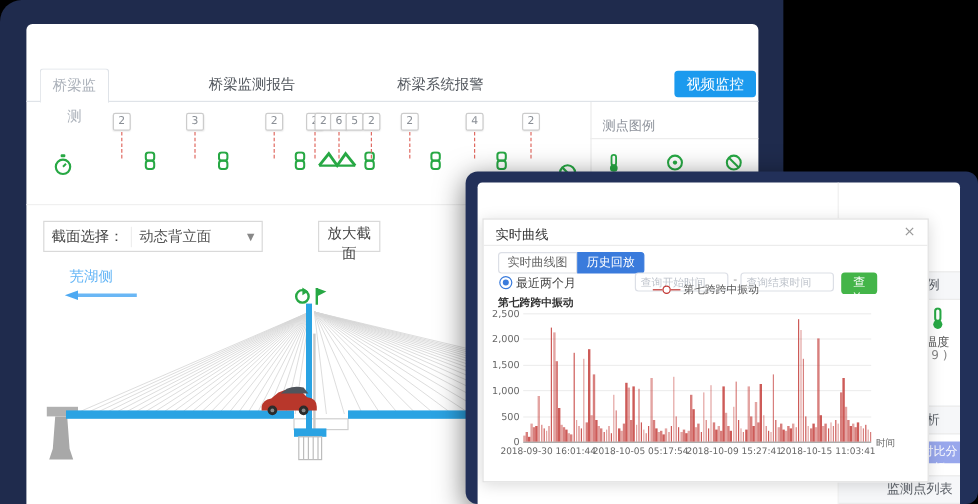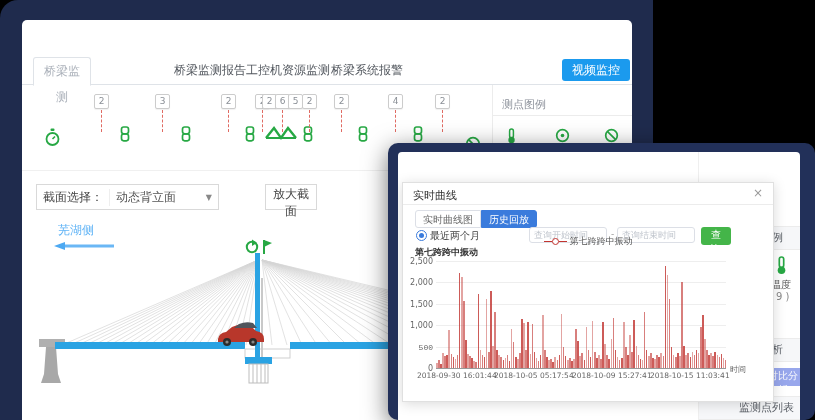--- a/index.html
+++ b/index.html
@@ -60,21 +60,20 @@
 </head>
 <body>
 
 <div id="main-win" class="abs">
   <div id="main-panel" class="abs">
 
 
     <div class="abs tabbar">
       <div class="tab active" style="left:11px;width:44px;text-align:center;">桥梁监测</div>
       <div class="tab" style="left:146px;">桥梁监测报告</div>
-      <div class="tab" style="left:218px;">工控机资源监测</div>
       <div class="tab" style="left:303px;">桥梁系统报警</div>
       <button class="btn-video" style="top:3px;">视频监控</button>
     </div>
 
     <div class="abs" style="left:0;top:64px;width:470px;height:96px;">
 
       <span class="sicon" style="left:22px;top:44px;">
         <svg width="17" height="19" viewBox="0 0 17 19">
             <rect x="6.5" y="0.5" width="4" height="2.5" rx="1" fill="#27a844"></rect>
             <circle cx="8.5" cy="11" r="6" fill="none" stroke="#27a844" stroke-width="1.8"></circle>
@@ -268,21 +267,21 @@
         <span class="leg-line"></span><span class="leg-dot"></span><span class="leg-line"></span>
         <span>第七跨跨中振动</span>
       </div>
 
       <div class="chart-title">第七跨跨中振动</div>
 
       <span class="ytick" style="left:2px;top:74px;">2,500</span>
       <span class="ytick" style="left:2px;top:95px;">2,000</span>
       <span class="ytick" style="left:2px;top:117px;">1,500</span>
       <span class="ytick" style="left:2px;top:138px;text-align:right;">1,000</span>
-      <span class="ytick" style="left:2px;top:160px;font-family:Liberation Mono, monospace;">500</span>
+      <span class="ytick" style="left:2px;top:160px;">500</span>
       <span class="ytick" style="left:2px;top:181px;">0</span>
 
       <div id="plot" class="abs">
         <div class="grid" style="top:0;"></div>
         <div class="grid" style="top:20%;"></div>
         <div class="grid" style="top:40%;"></div>
         <div class="grid" style="top:60%;"></div>
         <div class="grid" style="top:80%;"></div>
         <div id="bars">
             <div class="bar" style="height: 4.8%; background: rgb(194, 53, 49); opacity: 0.45;"></div>

